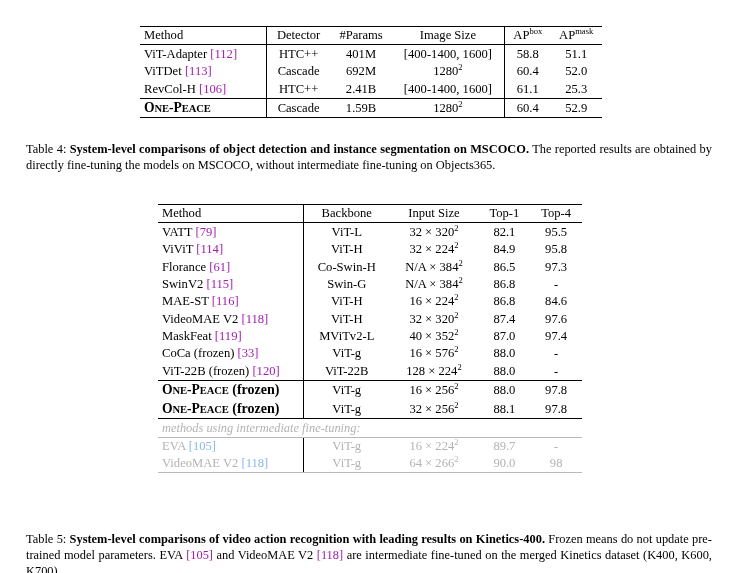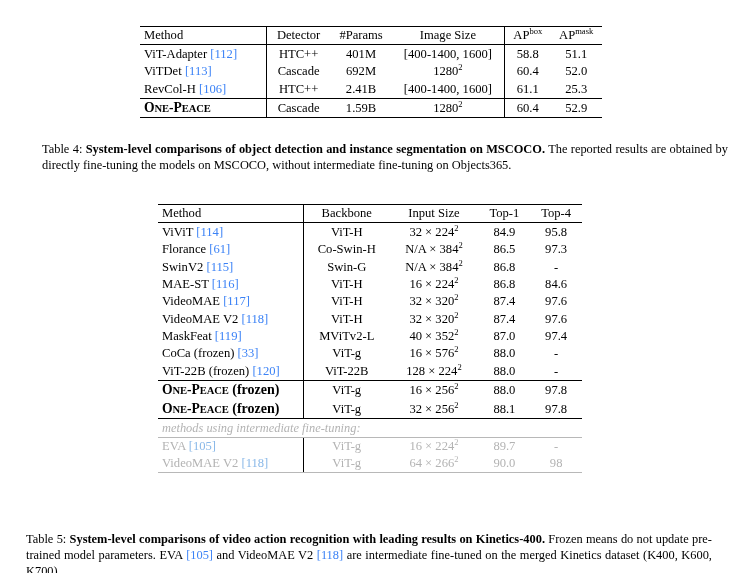--- a/index.html
+++ b/index.html
@@ -58,21 +58,21 @@
 
   
   .vsep-l { border-left: 0.8px solid #000; }
 
   .col-method { text-align: left; }
   .col-c { text-align: center; }
 
   
   .hdr { }
 
-  .cite { color: #3b82f6; }
+  .cite { color: #a21caf; }
 
   .bold { font-weight: bold; }
 
   .sup { font-size: 0.68em; vertical-align: super; line-height: 0; }
 
   
   .opeace {
     font-family: "Liberation Serif", "DejaVu Serif", serif;
     font-weight: bold;
     font-size: 13.6px;
@@ -100,21 +100,21 @@
 
   
   .caption {
     position: absolute;
     font-size: 12.4px;
     line-height: 1.29;
     text-align: justify;
     color: #000;
   }
   .caption b { font-weight: bold; }
-  #caption-4 { left: 26px; top: 133px; width: 686px; margin-left: 16px; }
+  #caption-4 { left: 26px; top: 133px; width: 686px; }
   #caption-5 { left: 26px; top: 523px; width: 686px; }
 </style>
 </head>
 <body>
 
 <div class="page">
 
   <div class="t4-wrap">
     <table class="paper-table">
       <thead>
@@ -180,20 +180,27 @@
         <tr class="rule-top rule-bot">
           <th class="col-method hdr" style="width:146px">Method</th>
           <th class="col-c hdr vsep-l" style="width:86px">Backbone</th>
           <th class="col-c hdr" style="width:92px">Input Size</th>
           <th class="col-c hdr" style="width:50px">Top-1</th>
           <th class="col-c hdr" style="width:50px">Top-4</th>
         </tr>
       </thead>
       <tbody>
         <tr>
+          <td class="col-method"><span>VATT</span> <span class="cite">[79]</span></td>
+          <td class="col-c vsep-l">ViT-L</td>
+          <td class="col-c"><span>32 × 320</span><span class="sup">2</span></td>
+          <td class="col-c">82.1</td>
+          <td class="col-c">95.5</td>
+        </tr>
+        <tr>
           <td class="col-method"><span>ViViT</span> <span class="cite">[114]</span></td>
           <td class="col-c vsep-l">ViT-H</td>
           <td class="col-c"><span>32 × 224</span><span class="sup">2</span></td>
           <td class="col-c">84.9</td>
           <td class="col-c">95.8</td>
         </tr>
         <tr>
           <td class="col-method"><span>Florance</span> <span class="cite">[61]</span></td>
           <td class="col-c vsep-l">Co-Swin-H</td>
           <td class="col-c"><span>N/A × 384</span><span class="sup">2</span></td>
@@ -206,27 +213,20 @@
           <td class="col-c"><span>N/A × 384</span><span class="sup">2</span></td>
           <td class="col-c">86.8</td>
           <td class="col-c">-</td>
         </tr>
         <tr>
           <td class="col-method"><span>MAE-ST</span> <span class="cite">[116]</span></td>
           <td class="col-c vsep-l">ViT-H</td>
           <td class="col-c"><span>16 × 224</span><span class="sup">2</span></td>
           <td class="col-c">86.8</td>
           <td class="col-c">84.6</td>
-        </tr>
-        <tr>
-          <td class="col-method"><span>VideoMAE</span> <span class="cite">[117]</span></td>
-          <td class="col-c vsep-l">ViT-H</td>
-          <td class="col-c"><span>32 × 320</span><span class="sup">2</span></td>
-          <td class="col-c">87.4</td>
-          <td class="col-c">97.6</td>
         </tr>
         <tr>
           <td class="col-method"><span>VideoMAE V2</span> <span class="cite">[118]</span></td>
           <td class="col-c vsep-l">ViT-H</td>
           <td class="col-c"><span>32 × 320</span><span class="sup">2</span></td>
           <td class="col-c">87.4</td>
           <td class="col-c">97.6</td>
         </tr>
         <tr>
           <td class="col-method"><span>MaskFeat</span> <span class="cite">[119]</span></td>

